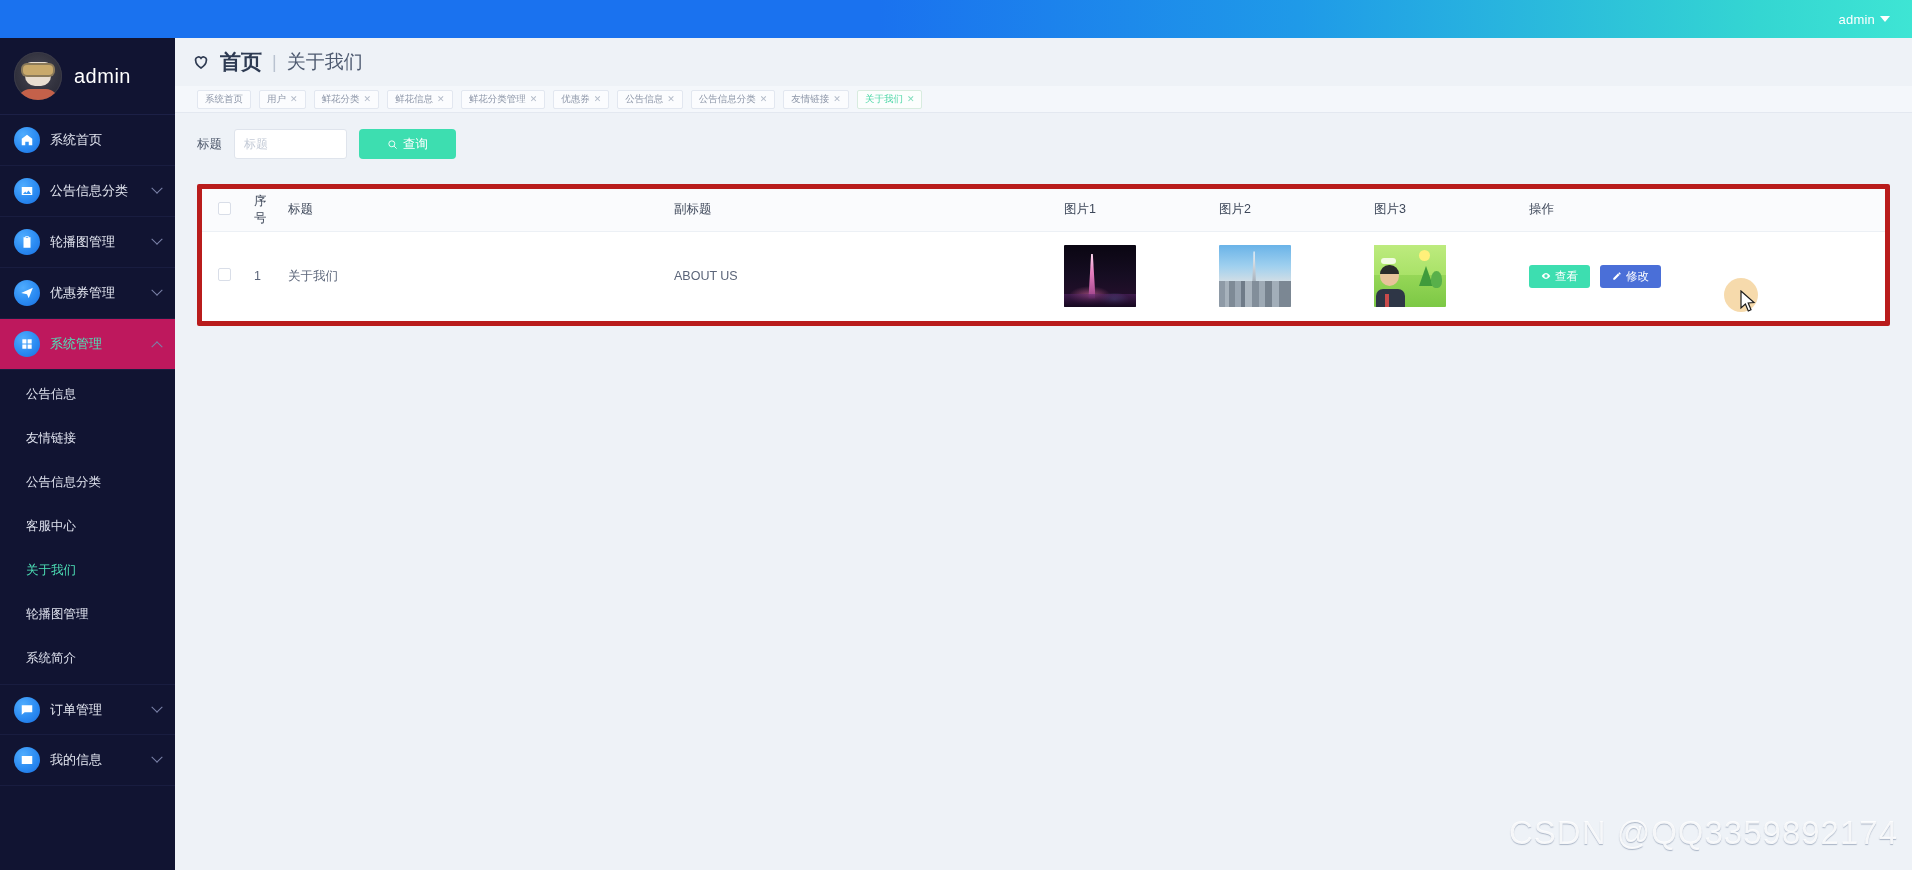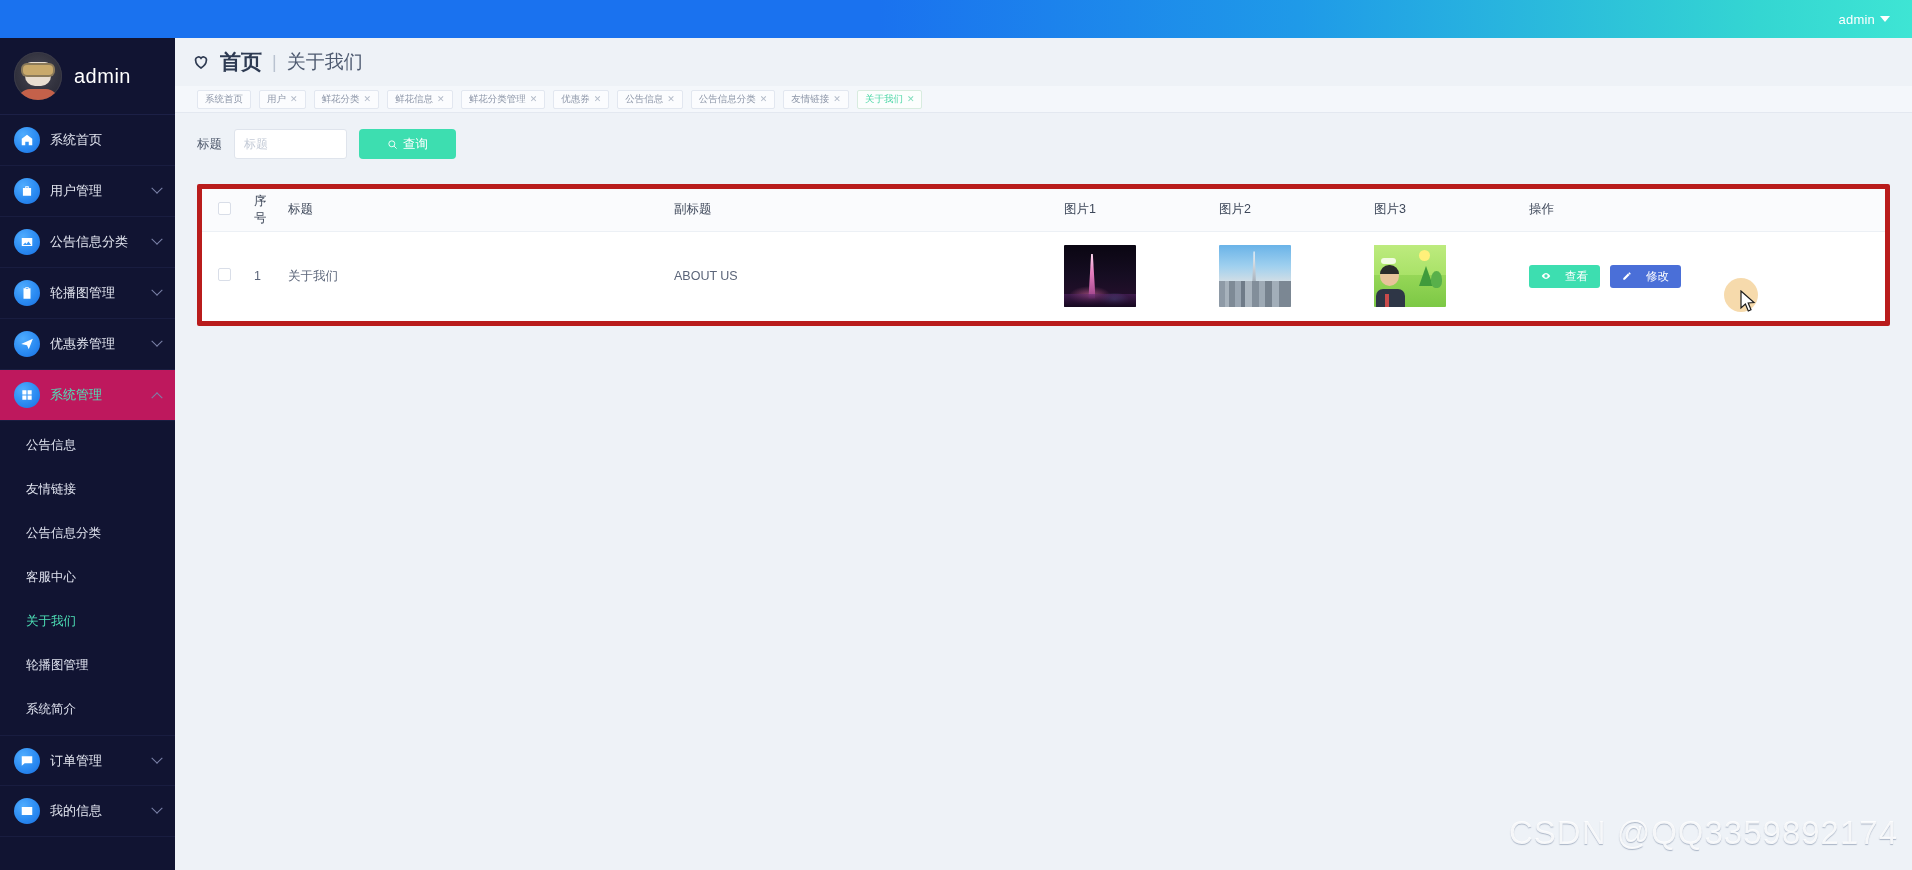--- a/index.html
+++ b/index.html
@@ -302,21 +302,21 @@
   .thumb.green .person-tie {
     position: absolute; left: 15%; bottom: 0;
     width: 4px; height: 13px;
     background: #c94b4b;
   }
 
   
   .actions { display: flex; gap: 10px; align-items: center; }
   .btn-view, .btn-edit {
     height: 23px;
-    display: inline-flex; align-items: center; justify-content: center; gap: 14px;
+    display: inline-flex; align-items: center; justify-content: center; gap: 4px;
     border: none; border-radius: 3px;
     color: #ffffff; font-size: 11.5px; cursor: pointer;
     padding: 0 12px;
     font-family: "Liberation Sans", sans-serif;
   }
   .btn-view { background: #3ddeb0; }
   .btn-edit { background: #4a6fd8; }
   .mini-ico { width: 10px; height: 10px; fill: #ffffff; }
 
   
@@ -366,29 +366,20 @@
 
   <div class="nav-item">
     <span class="nico">
       <svg viewBox="0 0 24 24">
           <path d="M12 3 3 10v11h6v-6h6v6h6V10z"></path>
         </svg>
     </span>
     <span class="nlabel">系统首页</span>
   </div>
 
-  <div class="nav-item">
-    <span class="nico">
-      <svg viewBox="0 0 24 24">
-          <path d="M9 4h6v3h4v13H5V7h4V4zm2 1v2h2V5h-2z"></path>
-        </svg>
-    </span>
-    <span class="nlabel">用户管理</span>
-    <span class="chev"></span>
-  </div>
 
   <div class="nav-item">
     <span class="nico">
       <svg viewBox="0 0 24 24">
           <path d="M3 5h18v14H3V5zm2 12h14l-4.5-6-3.5 4.5L9 13l-4 4z"></path>
         </svg>
     </span>
     <span class="nlabel">公告信息分类</span>
     <span class="chev"></span>
   </div>

